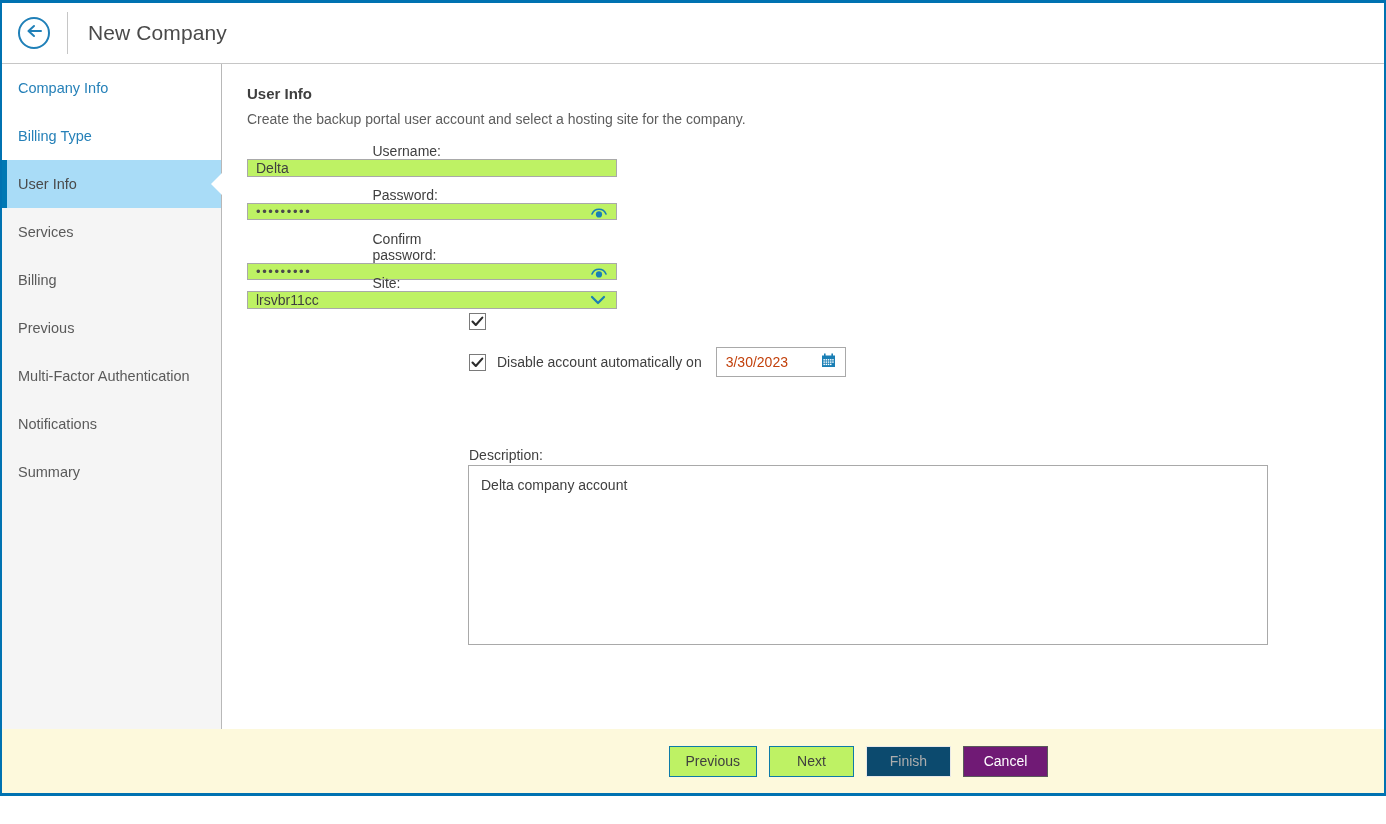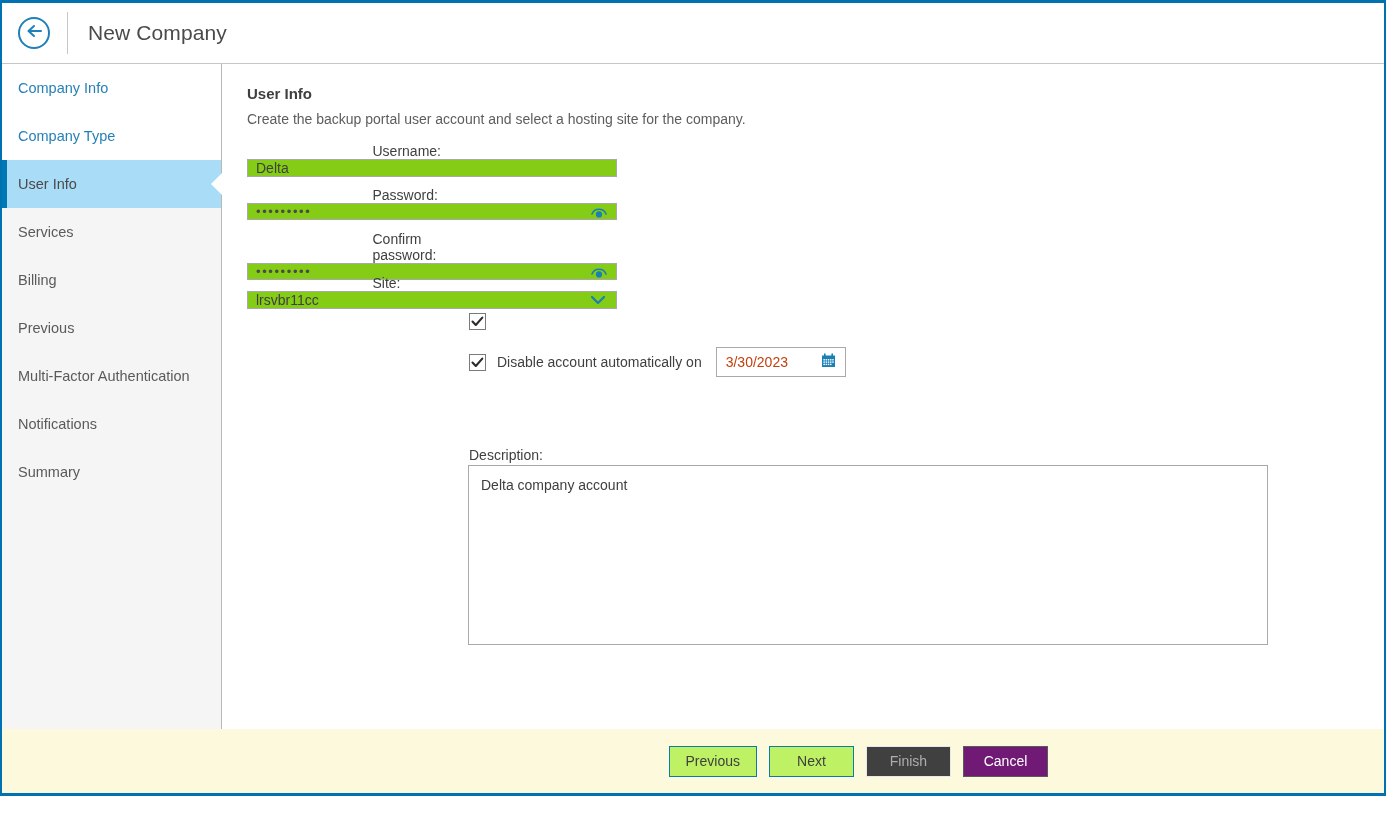--- a/index.html
+++ b/index.html
@@ -114,21 +114,21 @@
     width: 119px;
     text-align: left;
     font-size: 14px;
     color: #3f3f3f;
     padding-right: 8px;
   }
   .field {
     position: relative;
     width: 370px; height: 30px;
     border: 1px solid #a9a9a9;
-    background: #84cc16;
+    background: #bef264;
     display: flex; align-items: center;
     padding: 0 8px;
     font-size: 14px;
     color: #3f3f3f;
   }
   .field .value { outline: none; }
   .pwd-dots {
     font-size: 13px;
     letter-spacing: 1.6px;
     color: #4a4a4a;
@@ -213,21 +213,21 @@
     display: flex; align-items: center; justify-content: center;
     cursor: pointer;
     padding: 0 16px;
   }
   .btn.normal {
     background: #bef264;
     border: 1px solid #0d7ba8;
     color: #3f3f3f;
   }
   .btn.disabled {
-    background: #404040;
+    background: #0c4a6e;
     border: 1px solid #e8e8e8;
     color: #adadad;
     cursor: default;
   }
   .btn.cancel {
     background: #701a75;
     border: 1px solid #5a5a5a;
     color: #ffffff;
   }
 </style>
@@ -244,21 +244,21 @@
           <path d="M2.8 7 L15 7" fill="none" stroke="#2080b8" stroke-width="2" stroke-linecap="round"></path>
         </svg>
       </span>
     </div>
     <div class="header-sep"></div>
     <div class="header-title">New Company</div>
   </div>
 
   <div class="sidebar">
     <div class="nav-item link white">Company Info</div>
-    <div class="nav-item link white">Company Type</div>
+    <div class="nav-item link white">Billing Type</div>
     <div class="nav-item selected">User Info</div>
     <div class="nav-item">Services</div>
     <div class="nav-item">Billing</div>
     <div class="nav-item">Previous</div>
     <div class="nav-item">Multi-Factor Authentication</div>
     <div class="nav-item">Notifications</div>
     <div class="nav-item">Summary</div>
   </div>
 
   <div class="content">

